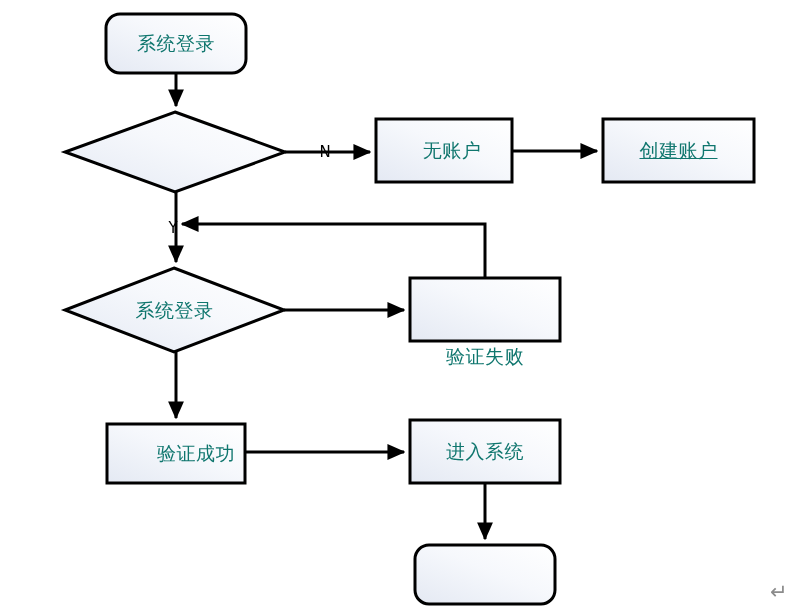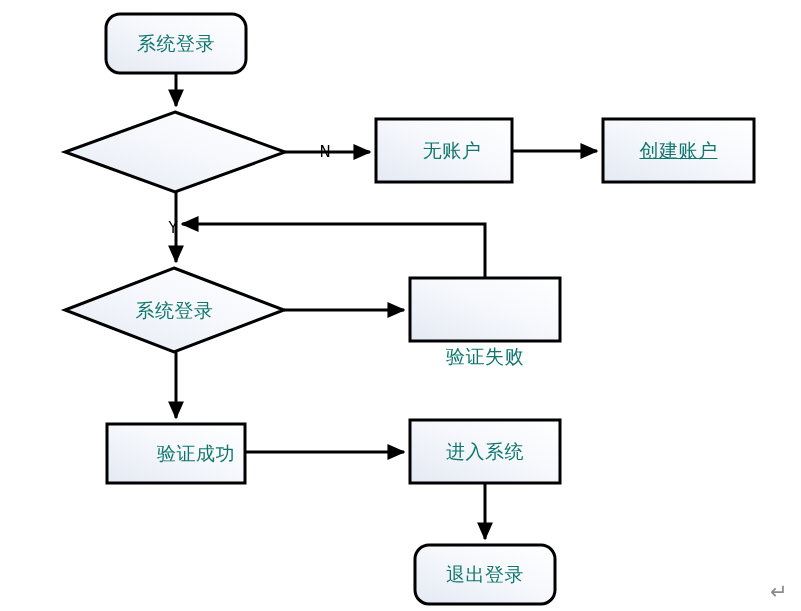--- a/index.html
+++ b/index.html
@@ -153,21 +153,20 @@
   <div class="node-label" style="left:603px; top:119px; width:151px; height:63px;text-decoration:underline;">创建账户</div>
 
   <div class="node-label" style="left:65px; top:268px; width:219px; height:84px;">系统登录</div>
 
   <div class="node-label" style="left:410px; top:278px; width:150px; height:63px;margin-top:47px;">验证失败</div>
 
   <div class="node-label" style="left:107px; top:424px; width:138px; height:59px;padding-left:20px;">验证成功</div>
 
   <div class="node-label" style="left:410px; top:420px; width:150px; height:63px;border-radius:15px;">进入系统</div>
 
-  <div class="node-label" style="left:415px; top:545px; width:140px; height:59px;">退出登录</div>
 
   <div class="edge-label" style="left:313px; top:141px; width:24px; height:22px;">N</div>
 
   <div class="edge-label" style="left:162px; top:217px; width:22px; height:22px;">Y</div>
 
   <div class="corner-glyph" style="left:770px; top:582px;">↵</div>
 
 </div>
 
 </body></html>

